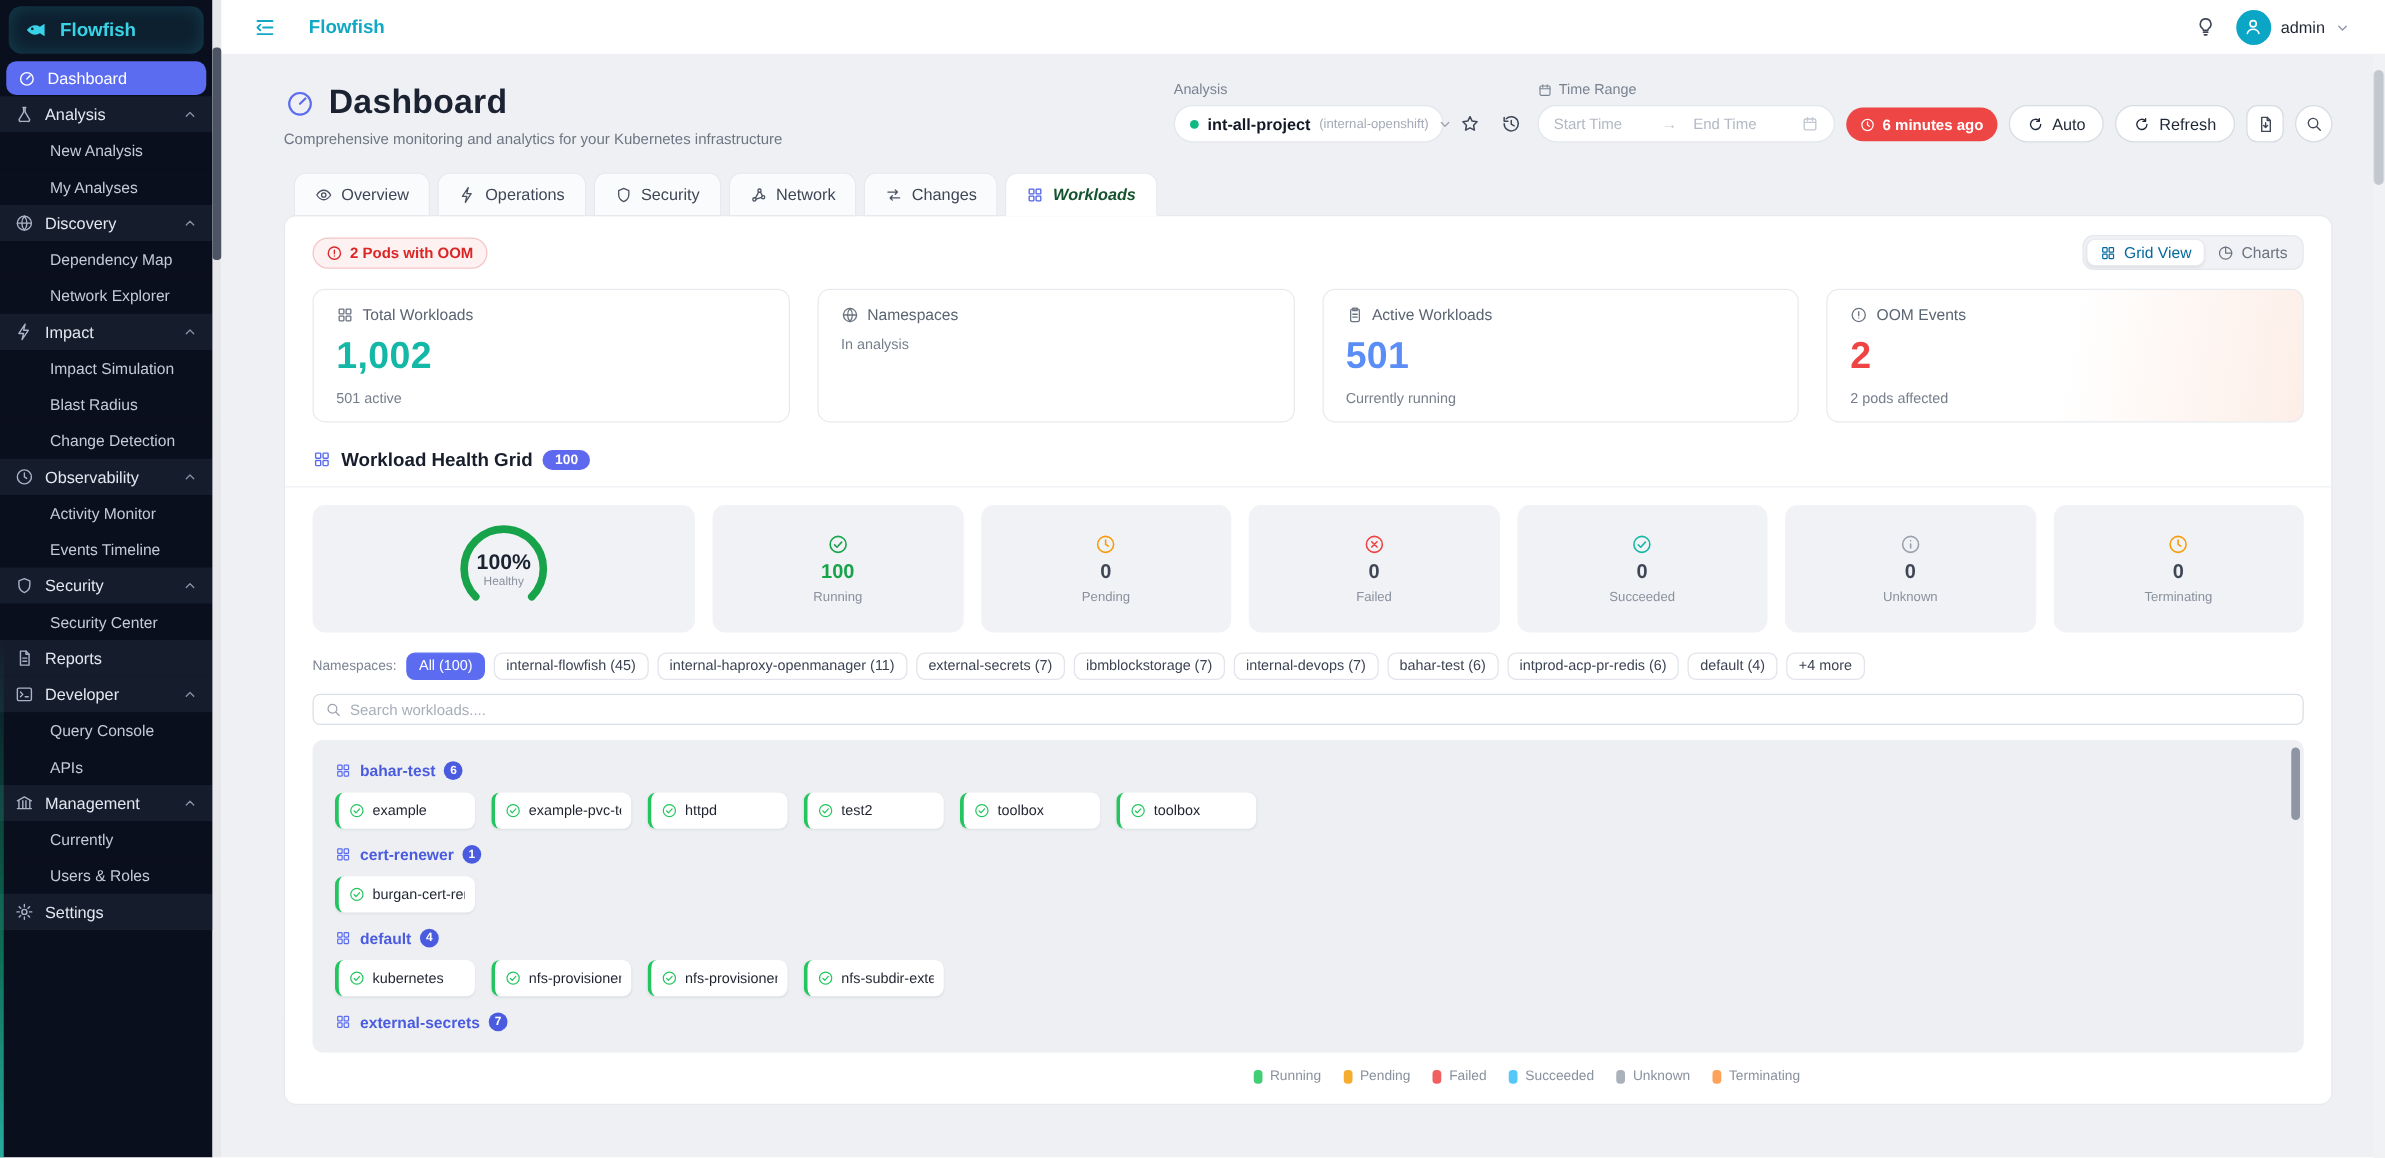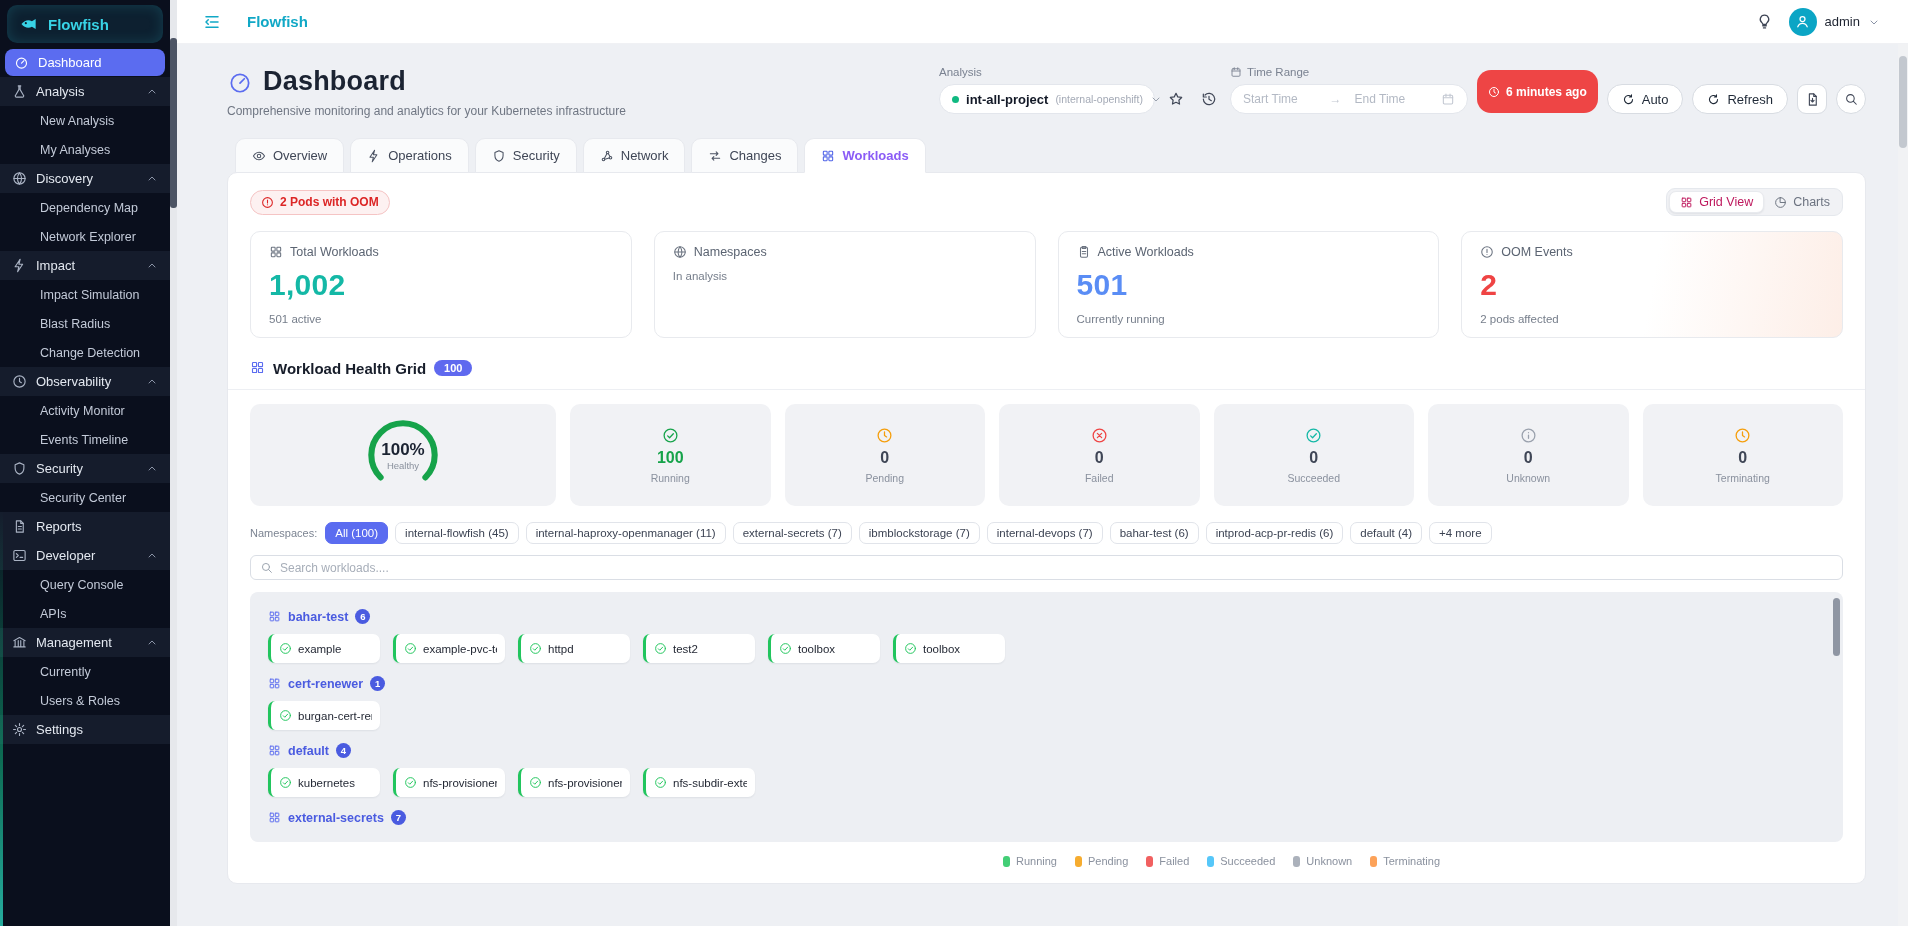--- a/index.html
+++ b/index.html
@@ -51,42 +51,42 @@
   .pill { height:30px; background:#fff; border:1px solid #e3e6ec; border-radius:16px; display:flex; align-items:center; padding:0 12px; gap:7px; }
   .analysis-pill { width:216px; cursor:pointer; }
   .dot { width:7px; height:7px; border-radius:50%; background:#10b981; flex:0 0 7px; }
   .an-val { font-size:13px; font-weight:bold; color:#121826; white-space:nowrap; }
   .an-hint { font-size:10.5px; color:#a4aab6; white-space:nowrap; }
   .an-chev { margin-left:auto; display:flex; color:#9aa1ad; }
   .ghost-btn { height:30px; width:24px; display:flex; align-items:center; justify-content:center; color:#3f4656; cursor:pointer; }
   .time-pill { width:238px; color:#b3b9c4; font-size:12px; }
   .tp-start { flex:1; } .tp-arrow { color:#c2c7d1; } .tp-end { flex:1; text-align:left; padding-left:6px; }
   .tp-cal { display:flex; color:#c2c7d1; }
-  .refresh-badge { height:43px; border-radius:14px; background:#ee4545; color:#fff; font-size:12px; font-weight:bold;
+  .refresh-badge { height:27px; border-radius:14px; background:#ee4545; color:#fff; font-size:12px; font-weight:bold;
     display:flex; align-items:center; gap:6px; padding:0 11px; margin-bottom:1px; }
   .btn { height:30px; border:1px solid #d8dce2; background:#fff; border-radius:16px; padding:0 14px; font-size:13px; color:#1f2937;
     display:flex; align-items:center; gap:7px; cursor:pointer; }
   .icon-btn { width:30px; height:30px; border:1px solid #d8dce2; background:#fff; display:flex; align-items:center; justify-content:center; color:#3f4656; cursor:pointer; }
   .icon-btn.sq { border-radius:9px; } .icon-btn.rd { border-radius:15px; }
 
   
   .tabs { display:flex; gap:6px; margin-top:20px; padding-left:8px; position:relative; z-index:2; }
   .tab { height:35px; padding:0 16px; display:flex; align-items:center; gap:7px; font-size:13px; color:#3f4656;
     background:#fafbfc; border:1px solid #e7e9ee; border-radius:10px 10px 0 0; margin-bottom:-1px; cursor:pointer; }
   .tab .t-ic { display:flex; color:#4b5363; }
-  .tab.active { background:#fff; color:#8b5cf6; font-weight:bold; border-bottom-color:#fff; }
+  .tab.active { background:#fff; color:#14532d; font-weight:bold; border-bottom-color:#fff;font-style:italic; }
   .tab.active .t-ic { color:#4f63e8; }
   .content { position:relative; z-index:1; background:#fff; border:1px solid #e7e9ee; border-radius:10px; padding:15px 22px 12px; height:712px; }
 
   .row-flags { display:flex; justify-content:space-between; align-items:center; }
   .oom-badge { display:flex; gap:6px; align-items:center; border:1px solid #f5c4c4; background:#fdf1f1; color:#dc2626;
     font-size:12px; font-weight:bold; height:25px; padding:0 10px; border-radius:13px; }
   .seg { display:flex; background:#f1f2f5; border:1px solid #e5e8ed; border-radius:9px; padding:2px; font-size:12.5px; }
   .seg-item { display:flex; gap:6px; align-items:center; padding:3px 10px; border-radius:7px; color:#6c7380; cursor:pointer; }
-  .seg-item.active { background:#fff; color:#be185d; border:1px solid #e8eaee; box-shadow:0 1px 2px rgba(15,23,42,.08); }
+  .seg-item.active { background:#fff; color:#0369a1; border:1px solid #e8eaee; box-shadow:0 1px 2px rgba(15,23,42,.08); }
   .seg-item .s-ic { display:flex; }
 
   .stats { display:grid; grid-template-columns:repeat(4,1fr); gap:22px; margin-top:15px; }
   .stat { border:1px solid #e8eaee; border-radius:10px; padding:13px 18px 12px; background:#fff; }
   .stat.hl { background:linear-gradient(100deg, #fff 50%, #fdeee7 100%); }
   .stat-head { display:flex; gap:7px; align-items:center; color:#5b6472; font-size:12.5px; }
   .stat-head .st-ic { display:flex; color:#6b7380; }
   .stat-val { font-size:30px; font-weight:800; margin-top:9px; letter-spacing:.3px; }
   .stat-sub { font-size:11.5px; color:#767e8b; margin-top:11px; }
 

